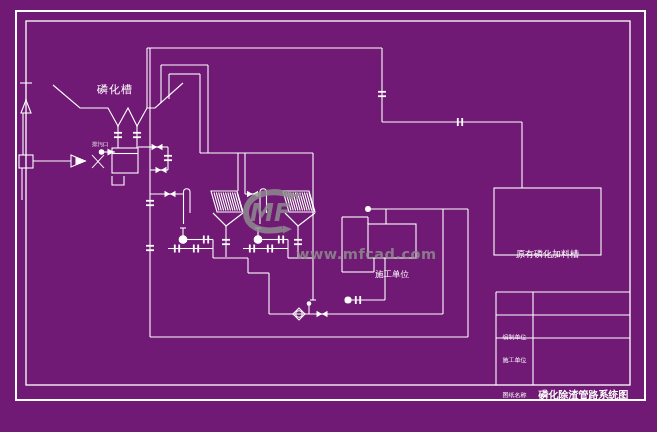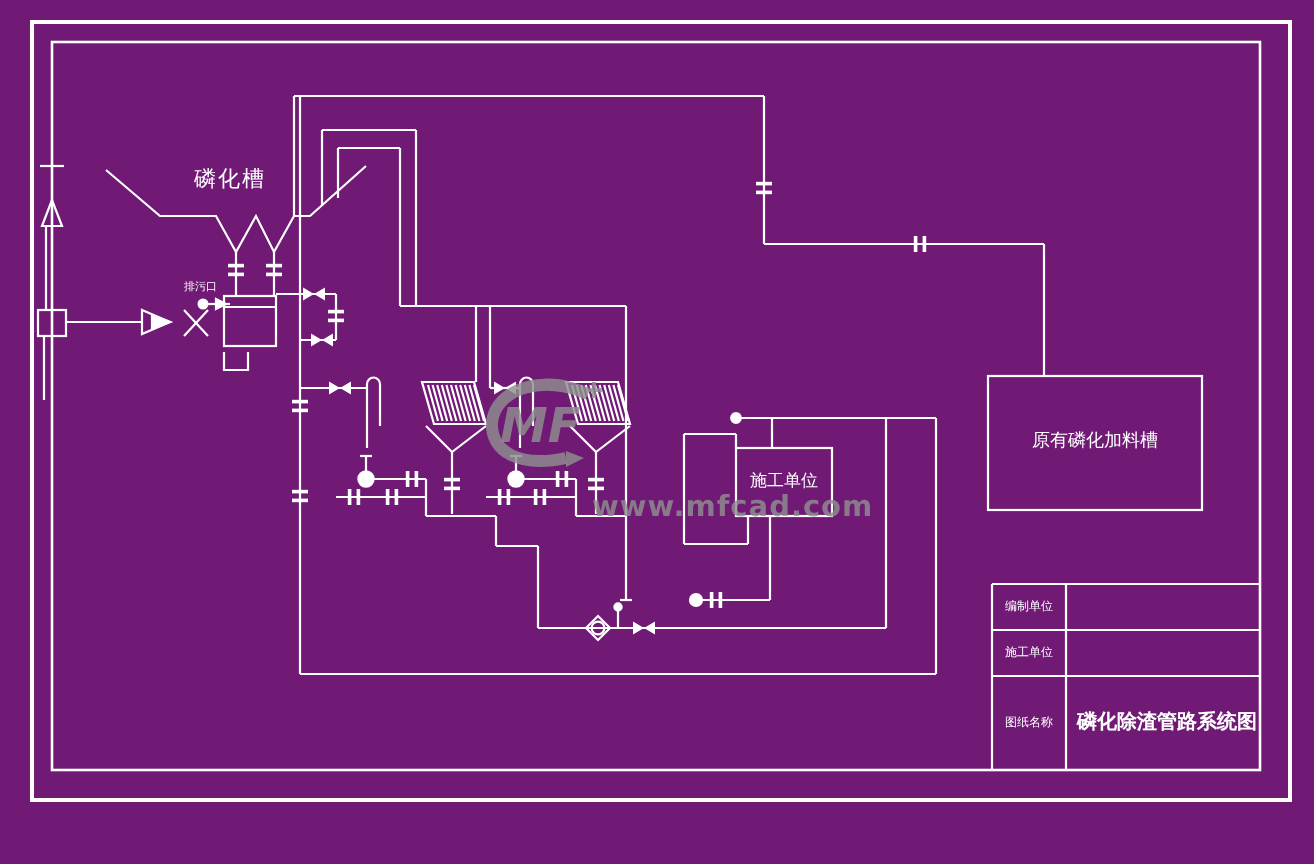--- a/index.html
+++ b/index.html
@@ -1,21 +1,21 @@
 <!DOCTYPE html>
 <html><head>
 <meta charset="utf-8">
 <style>
   html,body{margin:0;padding:0;background:#000;}
   #stage{position:relative;width:657px;height:432px;background:#701a75;overflow:hidden;
          font-family:"DejaVu Sans",sans-serif;}
   #piping{position:absolute;left:0;top:0;}
   .lbl{position:absolute;color:#fff;white-space:nowrap;line-height:1;}
   .cell{position:absolute;display:flex;align-items:center;justify-content:center;
-        color:#fff;white-space:nowrap;line-height:1;}
+        color:#fff;white-space:nowrap;line-height:1;margin-top:33px;}
   .wm{position:absolute;color:#8f8f8f;opacity:.82;white-space:nowrap;line-height:1;
       font-weight:bold;}
 </style>
 </head>
 <body>
 
 <div id="stage">
 
   <svg id="piping" width="657" height="432" viewBox="0 0 657 432">
     <defs>

